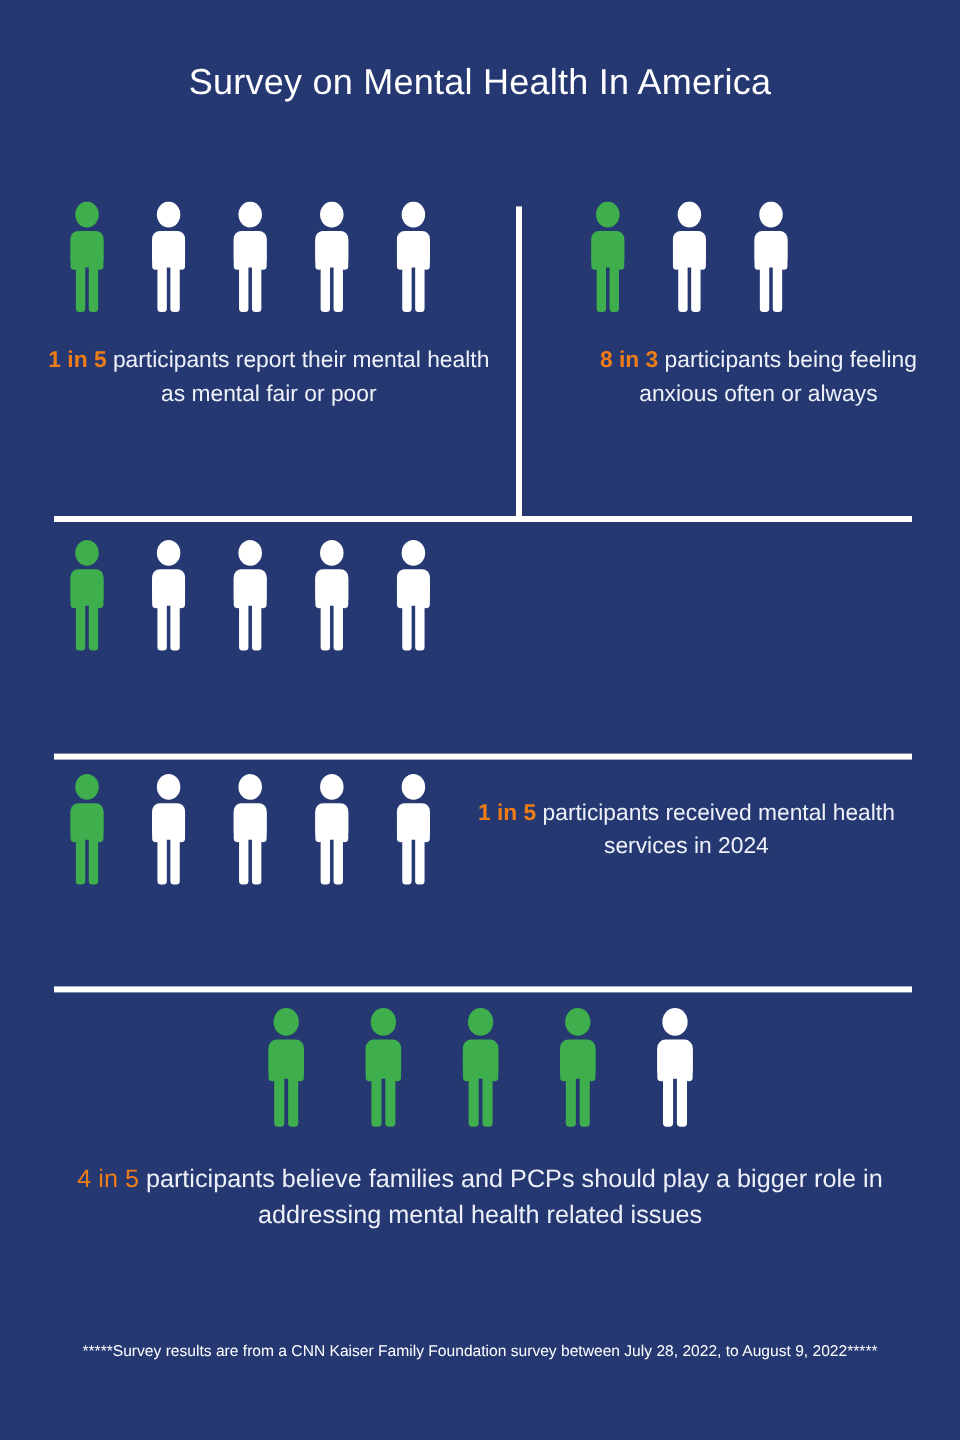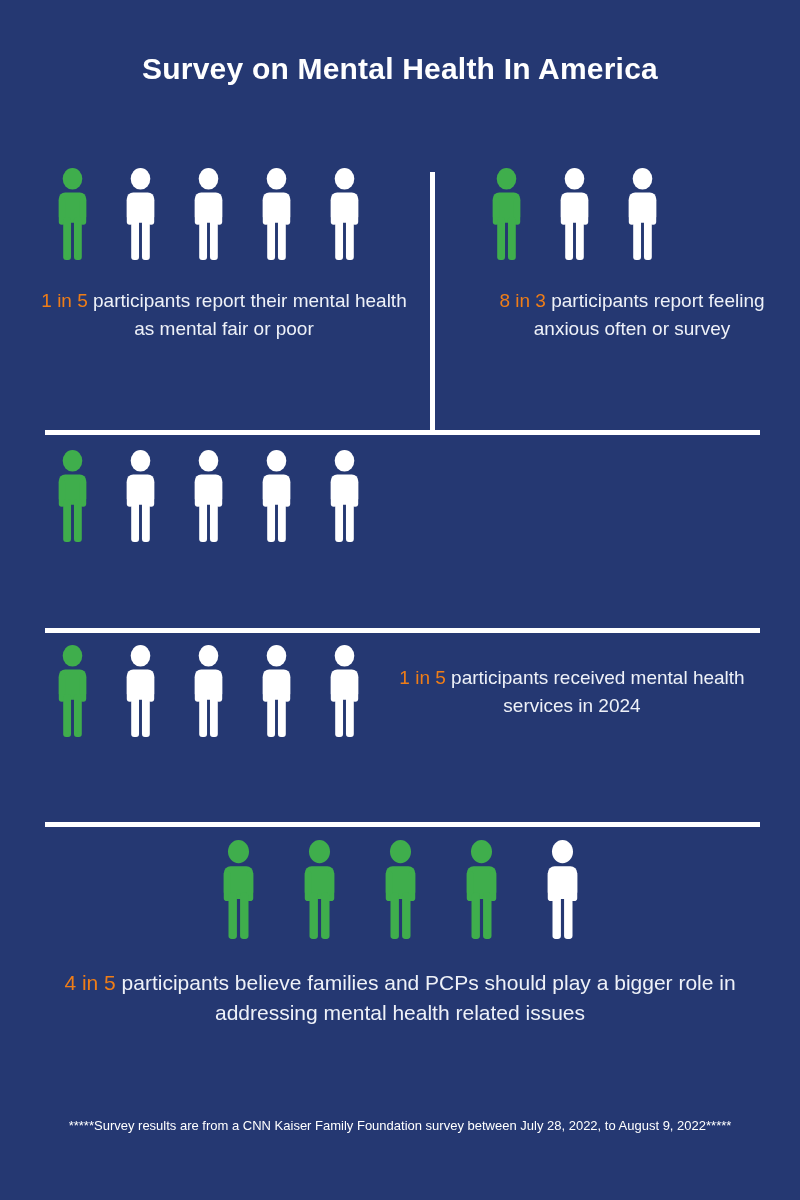--- a/index.html
+++ b/index.html
@@ -16,21 +16,21 @@
     position: relative;
   }
 
   
   .header {
     text-align: center;
     padding-top: 52px;
   }
   .title {
     font-size: 30px;
-    font-weight: 700;
+    font-weight: 400;
     letter-spacing: 0.2px;
     line-height: 1.12;
     color: #ffffff;
     margin: 0;
   }
   .subtitle {
     font-size: 24px;
     font-weight: 400;
     line-height: 1.2;
     color: #ffffff;
@@ -49,21 +49,21 @@
 
   
   .stat-text {
     font-size: 19px;
     line-height: 1.45;
     color: #eef1f8;
     font-weight: 400;
   }
   .stat-text .lead {
     color: #ef7d17;
-    font-weight: 400;
+    font-weight: 700;
   }
   .stat-text .lead-light {
     color: #ef7d17;
     font-weight: 400;
   }
 
   
   .hdivider {
     position: absolute;
     left: 45px;
@@ -201,21 +201,21 @@
       <svg width="49" height="93" viewBox="0 0 100 190" class="person">
         <ellipse cx="50" cy="22" rx="20" ry="22" fill="#FFFFFF"></ellipse>
         <rect x="22" y="50" width="56" height="62" rx="13" fill="#FFFFFF"></rect>
         <rect x="22" y="60" width="13" height="56" rx="6" fill="#FFFFFF"></rect>
         <rect x="65" y="60" width="13" height="56" rx="6" fill="#FFFFFF"></rect>
         <rect x="31" y="100" width="16" height="88" rx="6" fill="#FFFFFF"></rect>
         <rect x="53" y="100" width="16" height="88" rx="6" fill="#FFFFFF"></rect>
       </svg>
     </div>
   <div class="stat-text">
-    <span class="lead">8 in 3</span><span> participants report feeling anxious often or survey</span>
+    <span class="lead">8 in 3</span><span> participants being feeling anxious often or always</span>
   </div>
 </div>
 
 <div class="vdivider" style="left:430px; top:172px; height:260px;"></div>
 
 <div class="hdivider" style="top:430px;"></div>
 
 <div class="sec" id="sec-depressed">
   <div class="figure-row">
       <svg width="49" height="93" viewBox="0 0 100 190" class="person">

